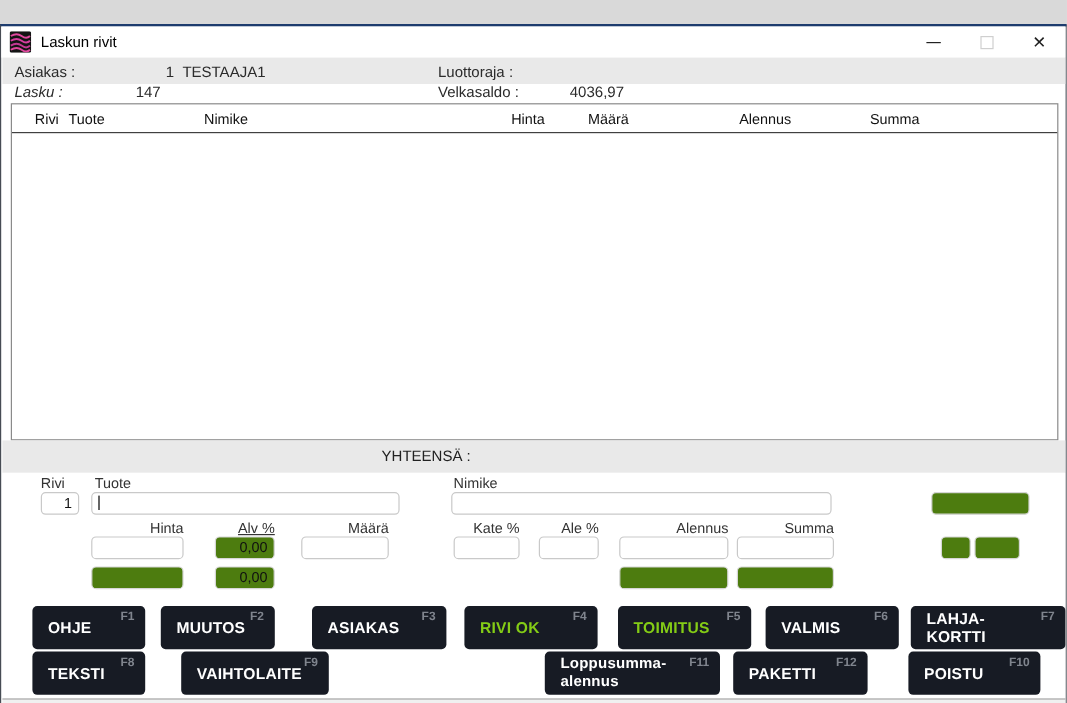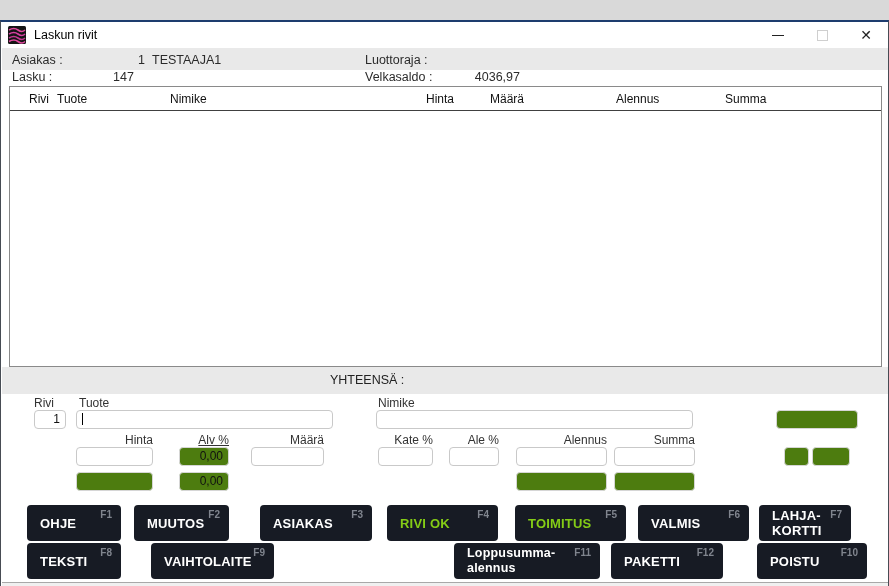--- a/index.html
+++ b/index.html
@@ -21,21 +21,21 @@
   
   .header-bar { position:absolute; left:1px; top:26px; width:886px; height:22px; background:#e9e9e9; font-size:12.5px; color:#2b2b2b; }
   .header-bar span { position:absolute; white-space:pre; }
   
   .grid { position:absolute; left:8px; top:64px; width:873px; height:281px; background:#ffffff; border:1px solid #8a8a8a; }
   .grid-header { position:relative; height:24px; border-bottom:1px solid #404040; font-size:12px; color:#111; }
   .grid-header span { position:absolute; top:5px; white-space:pre; }
   .grid-body { height:255px; }
   
   .total-strip { position:absolute; left:1px; top:345px; width:886px; height:27px; background:#e9e9e9; font-size:12.5px; color:#222; }
-  .total-strip .tlabel { position:absolute; left:328px; top:6px; }
+  .total-strip .tlabel { position:absolute; left:316px; top:6px; }
   .total-strip .tvalue { position:absolute; left:400px; top:6px; }
   
   .form-area { position:absolute; left:1px; top:372px; width:886px; height:188px; background:#ffffff; }
   .flabel { position:absolute; font-size:12px; color:#333; white-space:pre; }
   .flabel.r { text-align:right; }
   .field {
     position:absolute; height:19px; border:1px solid #c9c9c9; border-radius:4px;
     background:#fff; font-size:12px; color:#111; padding:0 5px; line-height:17px; overflow:hidden;
   }
   .field.gray { background:#4d7c0f; border-color:#d6d6d6; }
@@ -79,21 +79,21 @@
       <div class="tb-btn">
           <span class="close-glyph">✕</span>
         </div>
     </div>
   </div>
 
   <div class="header-bar">
     <span style="left:10px; top:5px;">Asiakas :</span>
     <span style="left:100px; top:5px; width:43px; text-align:right;">1</span>
     <span style="left:150px; top:5px;">TESTAAJA1</span>
-    <span style="left:10px; top:22px;">Lasku :</span>
+    <span style="left:10px; top:22px;font-style:italic;">Lasku :</span>
     <span style="left:100px; top:22px; width:43px; text-align:center;">147</span>
     <span style="left:363px; top:5px;">Luottoraja :</span>
     <span style="left:440px; top:5px; width:78px; text-align:right;"></span>
     <span style="left:363px; top:22px;">Velkasaldo :</span>
     <span style="left:440px; top:22px; width:78px; text-align:right;">4036,97</span>
   </div>
 
   <div class="grid">
     <div class="grid-header">
       <span style="left:19px;">Rivi</span>
@@ -164,21 +164,21 @@
       <span class="fkey">F4</span>
   </div>
   <div class="fbtn disabled" style="left:514px; top:483px; width:111px;">
     <span class="blabel">TOIMITUS</span>
       <span class="fkey">F5</span>
   </div>
   <div class="fbtn" style="left:637px; top:483px; width:111px;">
     <span class="blabel">VALMIS</span>
       <span class="fkey">F6</span>
   </div>
-  <div class="fbtn" style="left:758px; top:483px; width:92px;">
+  <div class="fbtn" style="left:758px; top:483px; width:129px;">
     <span class="blabel" style="max-width:70px;">LAHJA-KORTTI</span>
       <span class="fkey">F7</span>
   </div>
 
   <div class="fbtn" style="left:26px; top:521px; width:94px;">
     <span class="blabel">TEKSTI</span>
       <span class="fkey">F8</span>
   </div>
   <div class="fbtn" style="left:150px; top:521px; width:123px;">
     <span class="blabel">VAIHTOLAITE</span>

